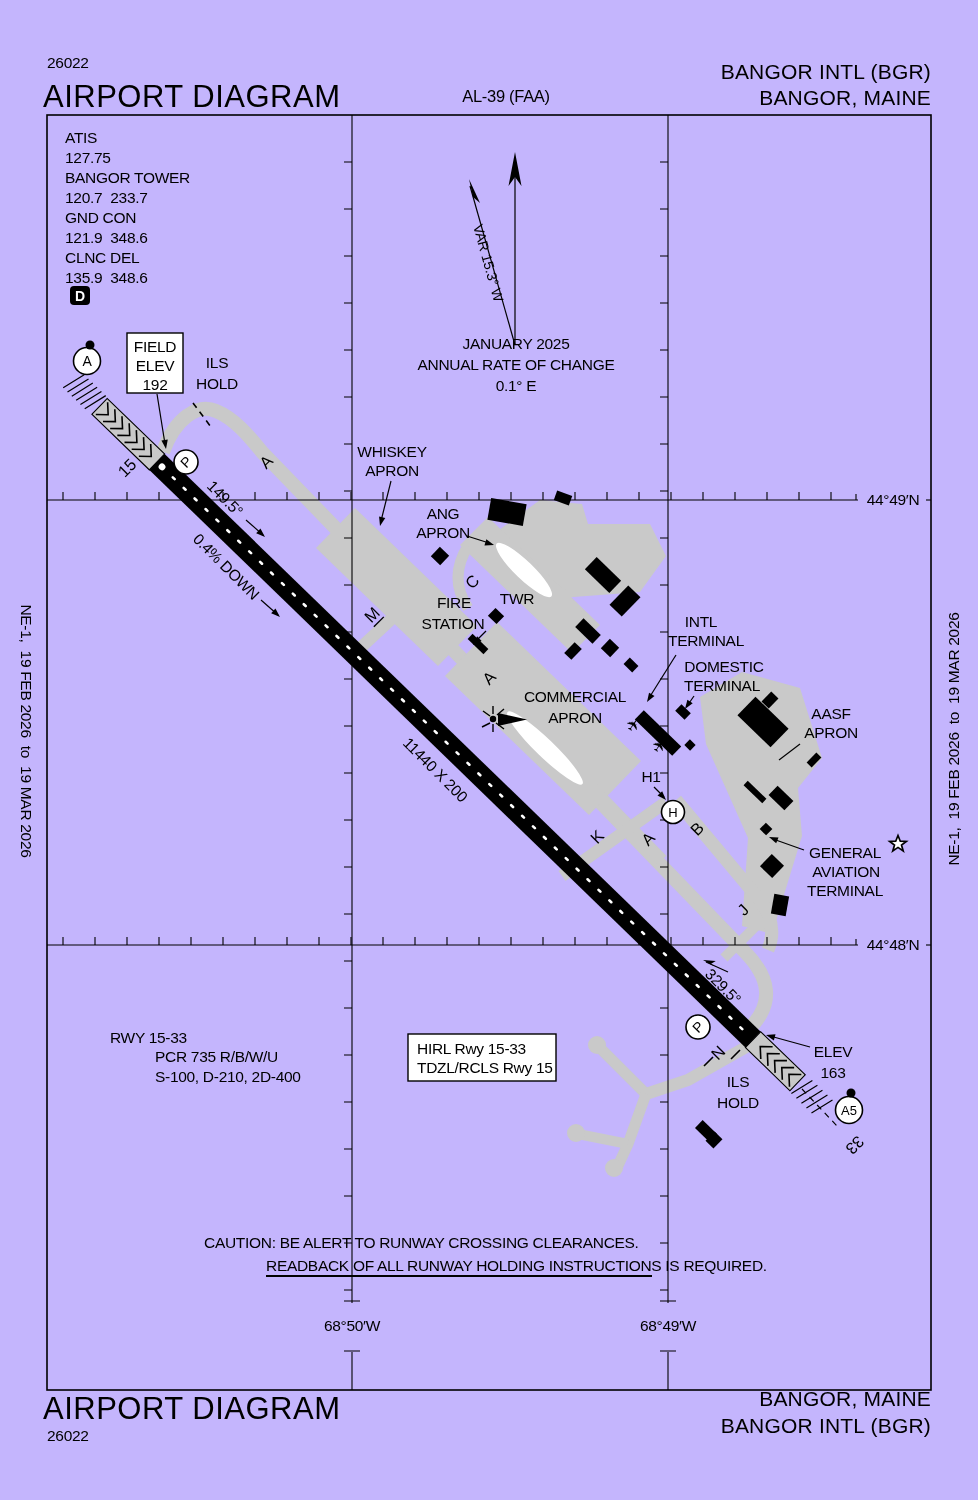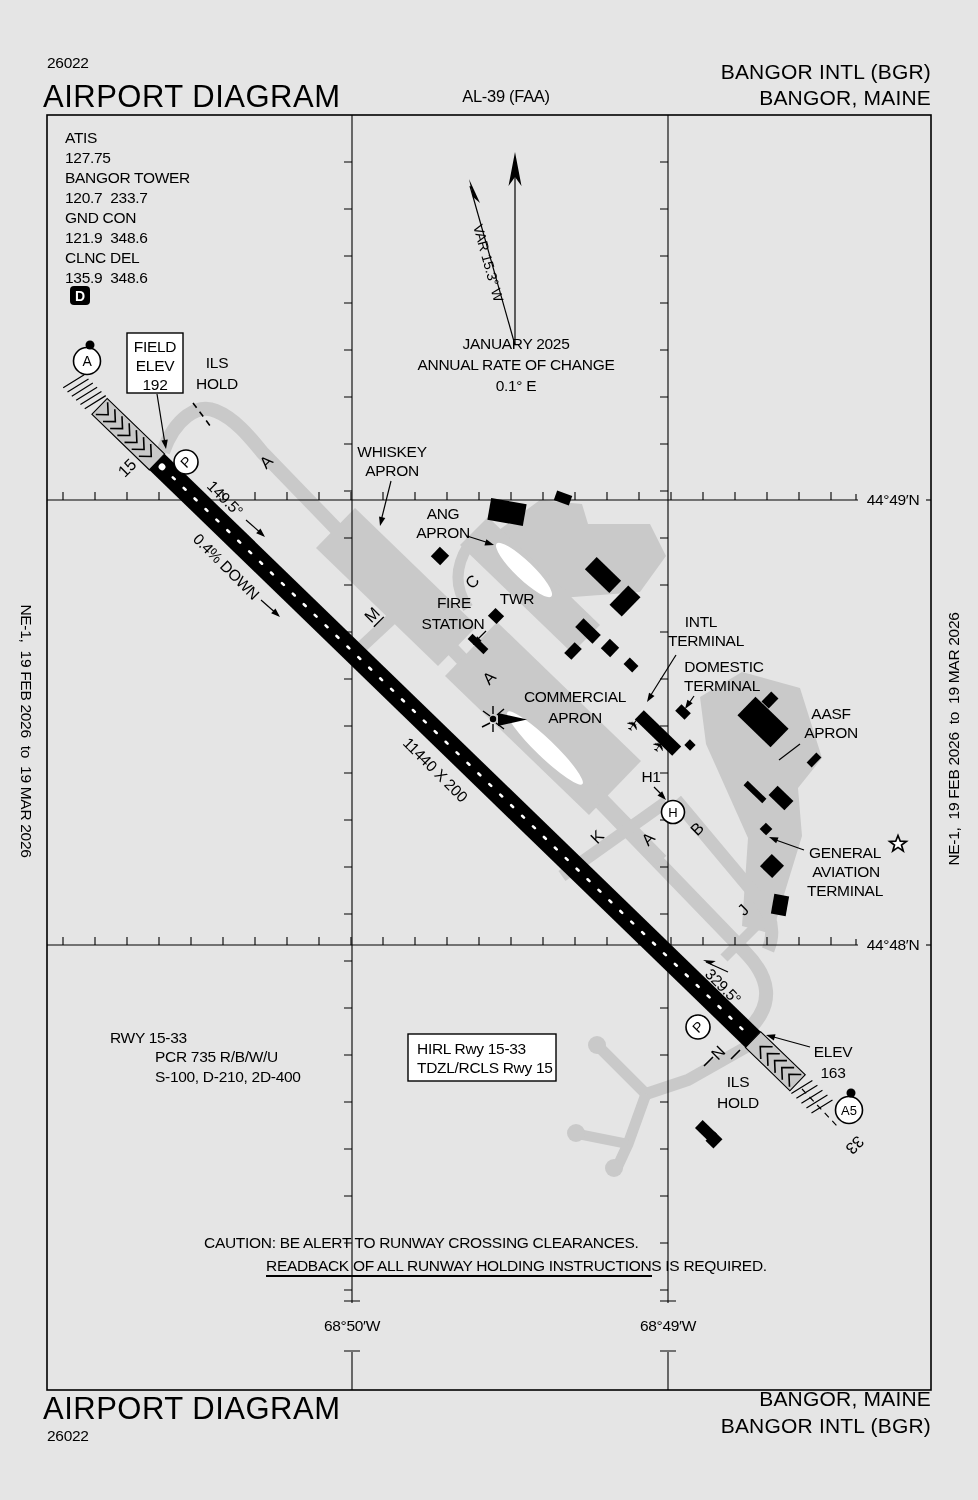--- a/index.html
+++ b/index.html
@@ -1,16 +1,16 @@
 <!DOCTYPE html>
 <html><head>
 <meta charset="utf-8">
 <style>
   html,body{margin:0;padding:0;background:#fff;}
-  .page{position:relative;width:978px;height:1500px;background:#e5e5e5;overflow:hidden;}
+  .page{position:relative;width:978px;height:1500px;background:#c4b5fd;overflow:hidden;}
   svg{display:block;}
   text{font-family:"Liberation Sans",sans-serif;fill:#000;white-space:pre;}
   .t13{font-size:13px;}
   .t14{font-size:14px;letter-spacing:-0.2px;}
   .t15{font-size:15.5px;letter-spacing:-0.3px;}
   .t16{font-size:16.5px;letter-spacing:-0.3px;}
   .t21{font-size:21px;letter-spacing:0.2px;}
   .t31{font-size:31px;letter-spacing:0.5px;}
   .mid{text-anchor:middle;}
   .end{text-anchor:end;}

